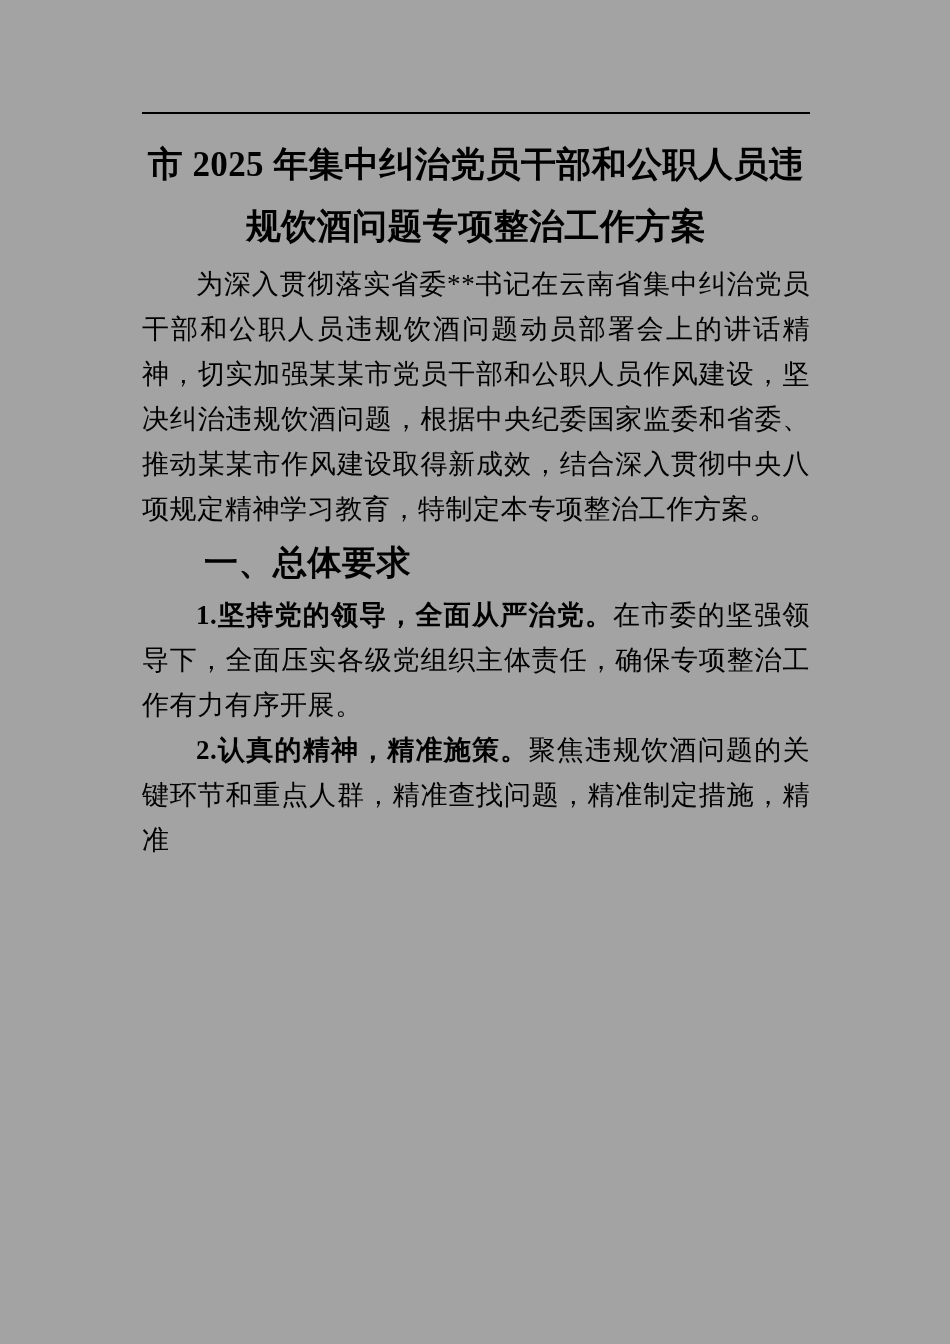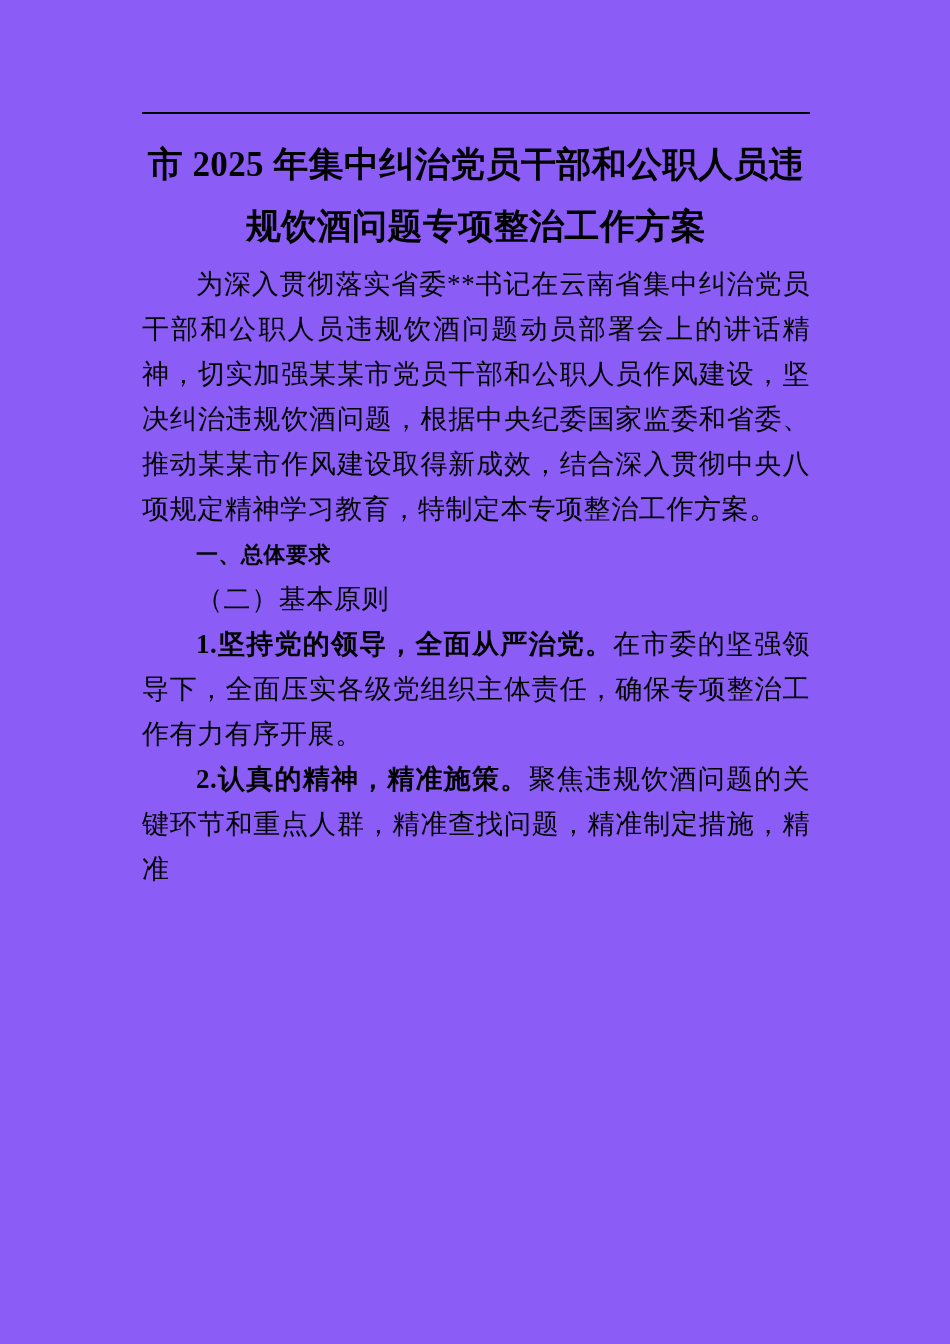--- a/index.html
+++ b/index.html
@@ -12,21 +12,21 @@
     height: 1344px;
     font-family: "Liberation Serif", "DejaVu Serif", serif;
     color: #000000;
     -webkit-font-smoothing: antialiased;
   }
 
   .page {
     position: relative;
     width: 950px;
     height: 1344px;
-    background: #8b5cf6;
+    background: #a3a3a3;
     box-sizing: border-box;
     overflow: hidden;
   }
 
   
   .header-rule {
     position: absolute;
     left: 142px;
     top: 112px;
     width: 668px;
@@ -65,24 +65,24 @@
     text-indent: 54px;
     margin: 0;
     letter-spacing: 0.6px;
     word-break: break-all;
   }
 
   
   .h1-cn {
     font-family: "Liberation Sans", "DejaVu Sans", sans-serif;
     font-weight: bold;
-    font-size: 22px;
+    font-size: 34px;
     line-height: 45px;
     text-indent: 54px;
-    margin: 0;
+    margin: 8px;
     letter-spacing: 0.5px;
   }
 
   
   .h2-cn {
     font-family: "Liberation Serif", "DejaVu Serif", serif;
     font-size: 27px;
     line-height: 45px;
     text-indent: 54px;
     margin: 0;
@@ -119,21 +119,20 @@
   <div class="content">
 
     <h1 class="doc-title">市 2025 年集中纠治党员干部和公职人员违规饮酒问题专项整治工作方案</h1>
 
     <p class="para">为深入贯彻落实省委**书记在云南省集中纠治党员干部和公职人员违规饮酒问题动员部署会上的讲话精神，切实加强某某市党员干部和公职人员作风建设，坚决纠治违规饮酒问题，根据中央纪委国家监委和省委、推动某某市作风建设取得新成效，结合深入贯彻中央八项规定精神学习教育，特制定本专项整治工作方案。</p>
 
     <p class="h1-cn">一、总体要求</p>
 
 
 
-    <p class="h2-cn">（二）基本原则</p>
 
     <p class="point">
       <span class="num">1.</span><span class="lead">坚持党的领导，全面从严治党。</span><span>在市委的坚强领导下，全面压实各级党组织主体责任，确保专项整治工作有力有序开展。</span>
     </p>
 
     <p class="point">
       <span class="num">2.</span><span class="lead">认真的精神，精准施策。</span><span>聚焦违规饮酒问题的关键环节和重点人群，精准查找问题，精准制定措施，精准</span>
     </p>
 
   </div>

